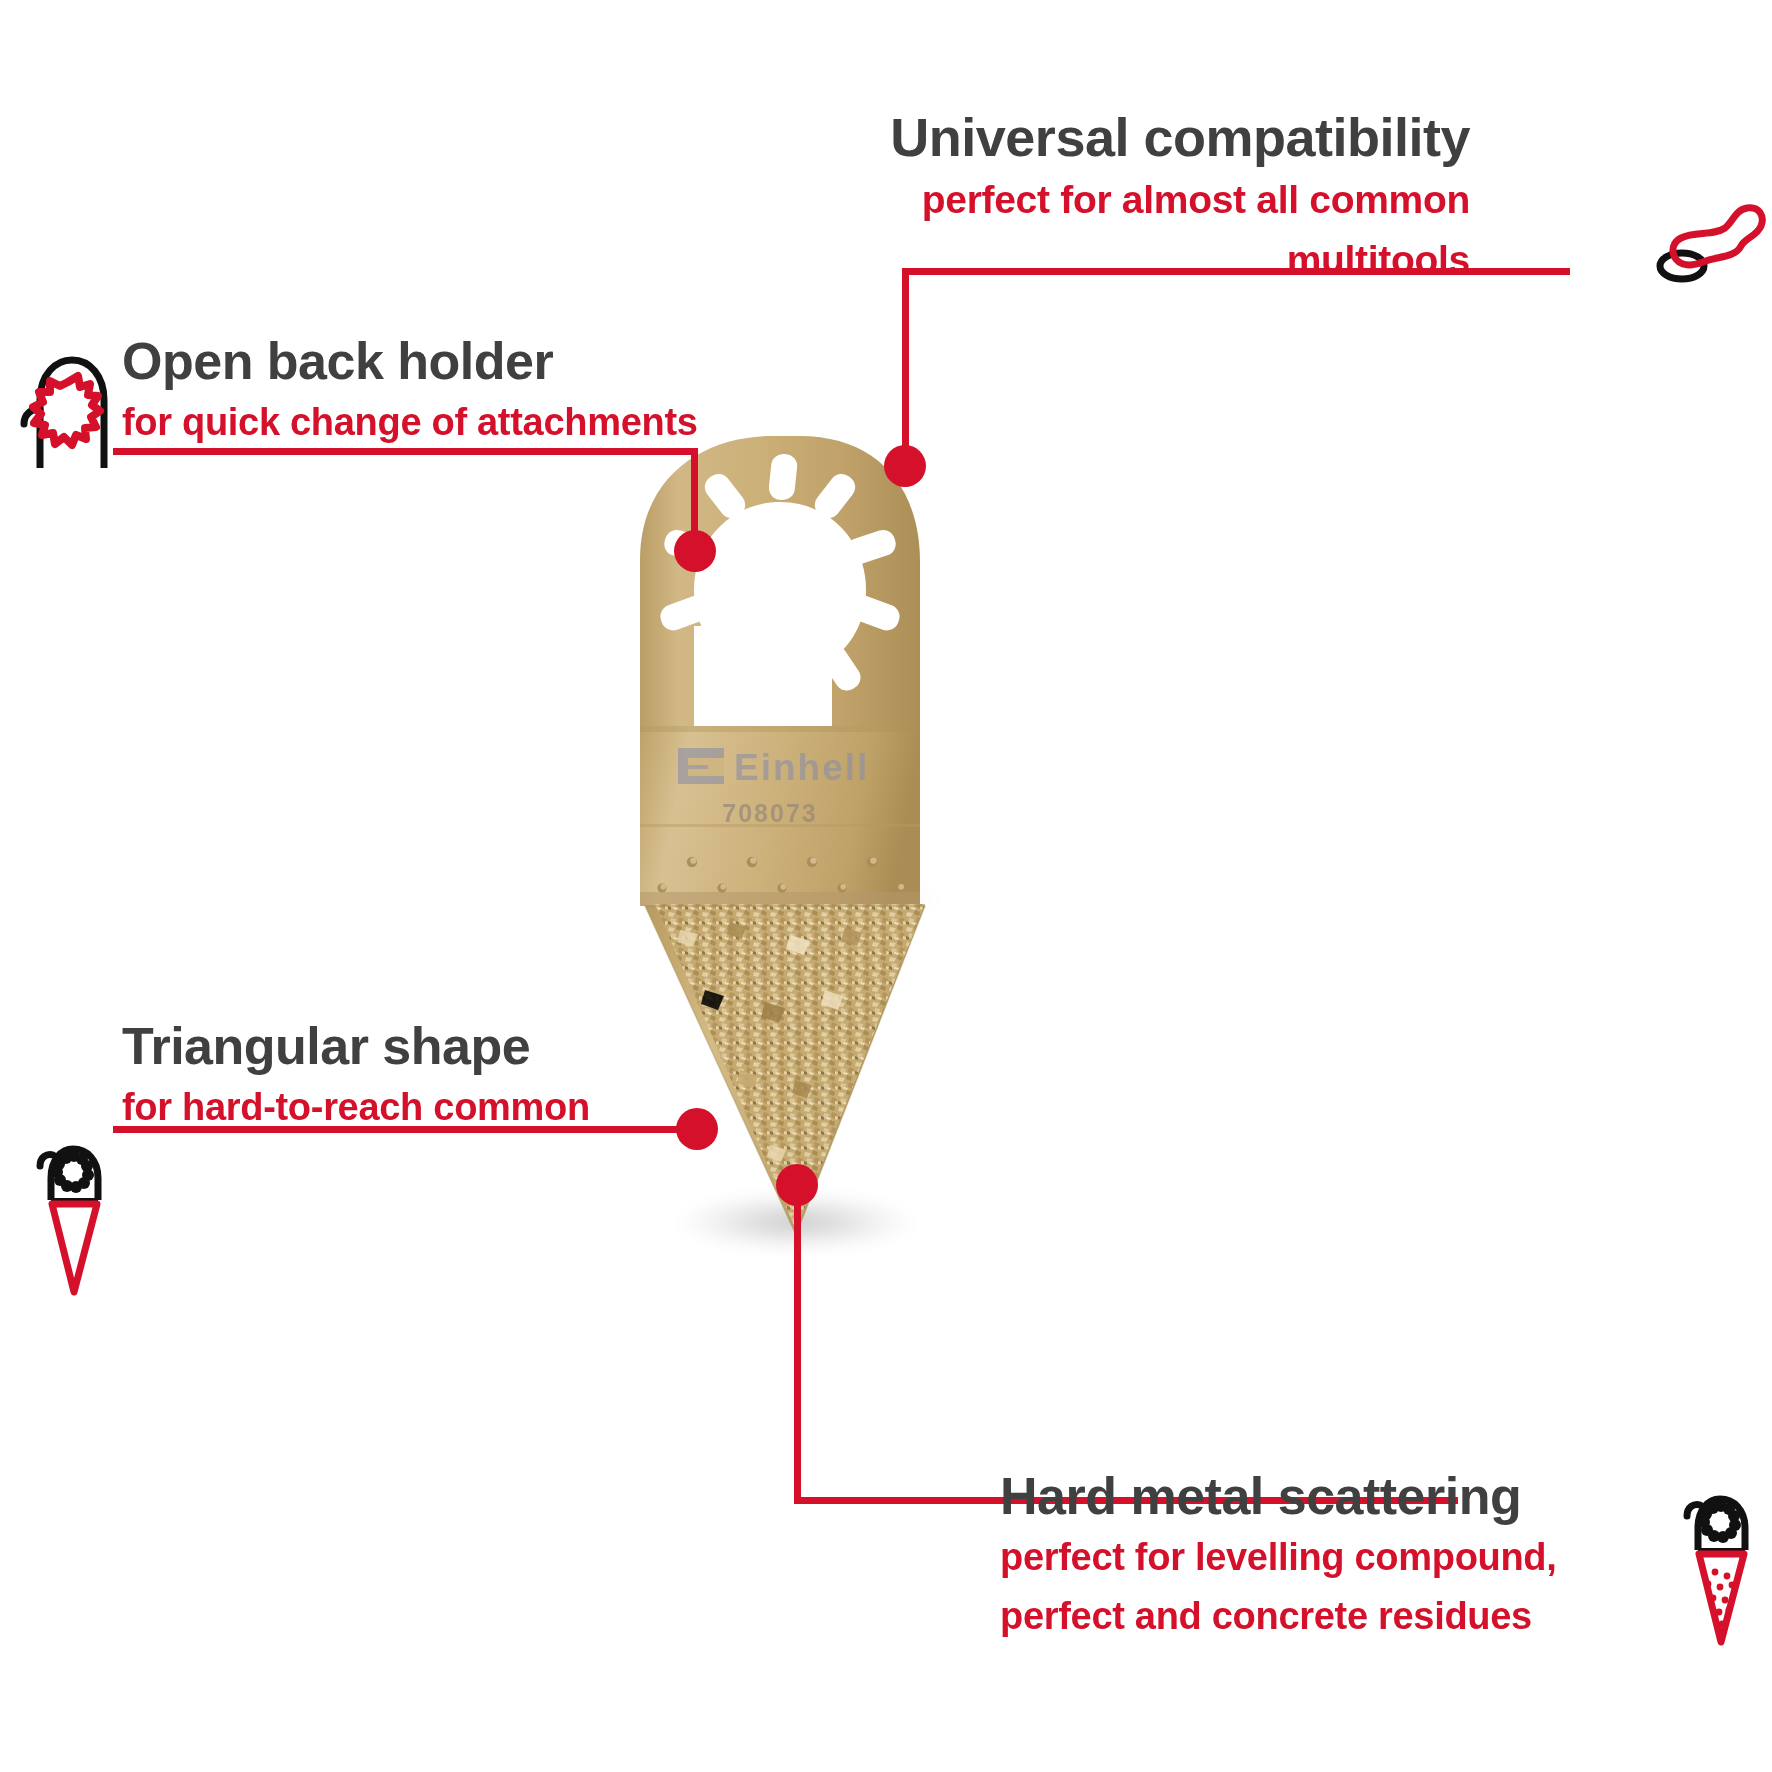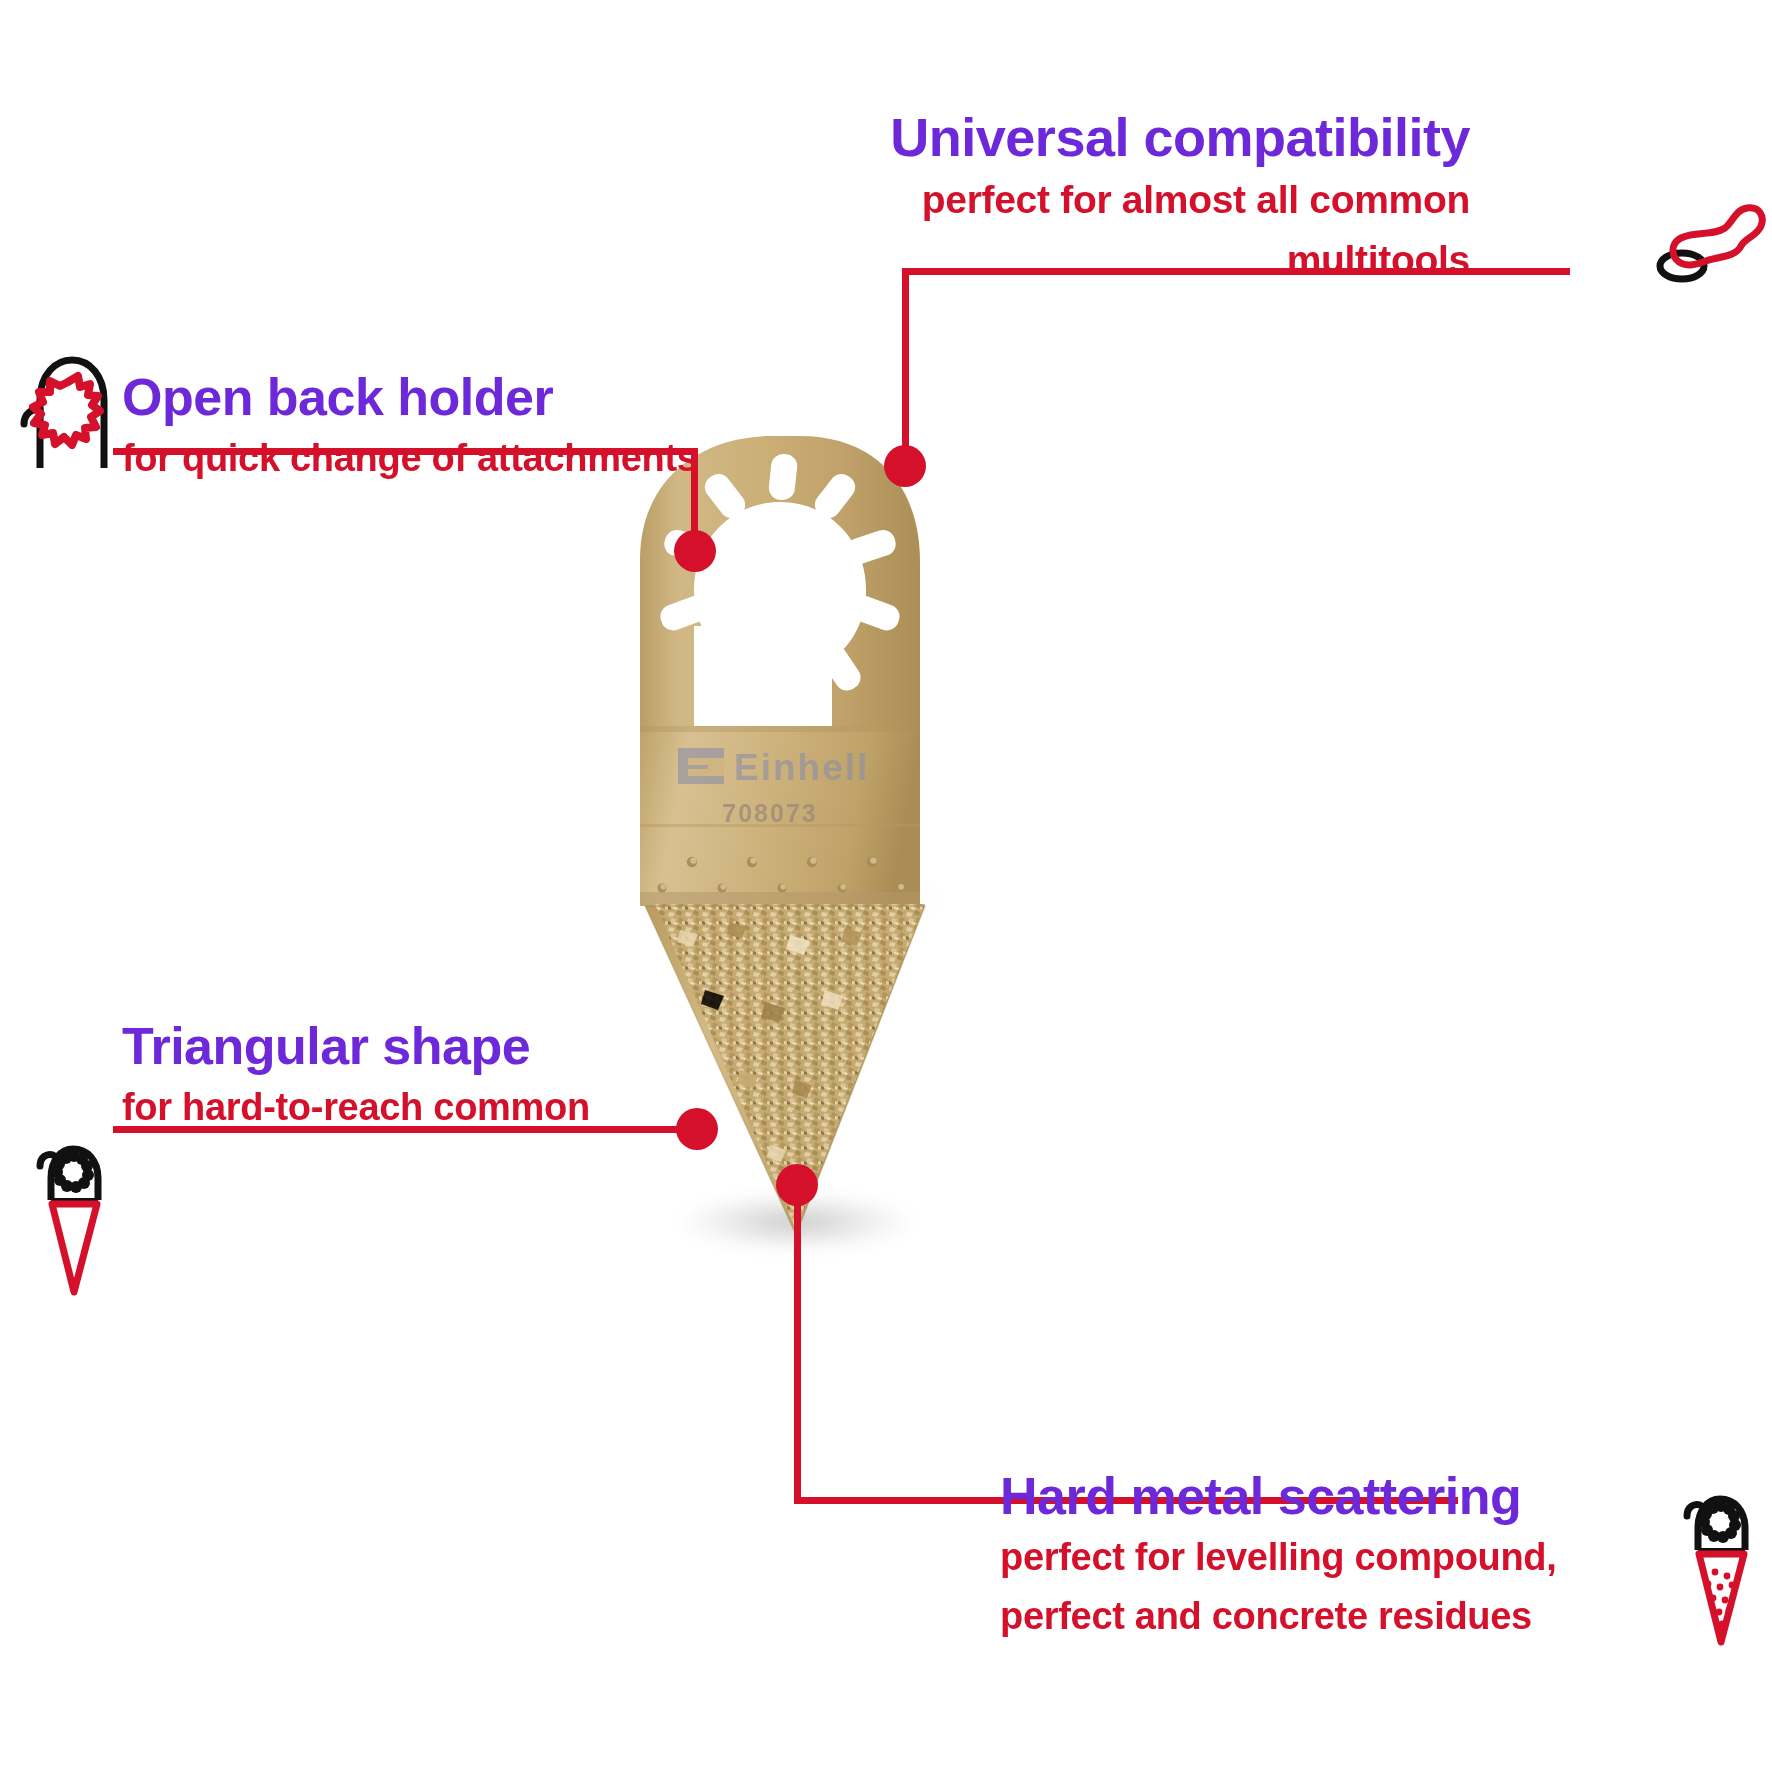--- a/index.html
+++ b/index.html
@@ -6,21 +6,21 @@
   body{
     width:1772px;height:1772px;position:relative;overflow:hidden;
     font-family:"Liberation Sans","DejaVu Sans",sans-serif;
     -webkit-font-smoothing:antialiased;
   }
   #stage{position:absolute;inset:0;background:#ffffff;}
 
   
   .callout{position:absolute;}
   .callout .title{
-    font-weight:700;color:#6d28d9;line-height:1.0;white-space:nowrap;
+    font-weight:700;color:#404040;line-height:1.0;white-space:nowrap;
     letter-spacing:-0.5px;
   }
   .callout .sub{
     font-weight:700;color:#d4102a;line-height:1.12;
     letter-spacing:-0.3px;
     margin-top:16px;
   }
   .al-right{text-align:right;}
   .al-left{text-align:left;}
 
@@ -230,21 +230,21 @@
                C16 64 14 48 26 42
                C40 35 58 40 70 32
                C78 26 80 14 92 12
                C104 10 110 20 106 30
                C102 40 90 42 86 50
                C80 62 62 60 48 66
                C40 69 34 70 28 68 Z" fill="none" stroke="#d4102a" stroke-width="7" stroke-linejoin="round"></path>
     </svg>
   </div>
 
-  <div class="callout al-left" style="left:122px;top:335px;width:700px;margin-top:36px;">
+  <div class="callout al-left" style="left:122px;top:335px;width:700px;">
     <div class="title" style="font-size:52px;">Open back holder</div>
     <div class="sub" style="font-size:38px;margin-top:14px;">for quick change of attachments</div>
   </div>
 
   <div class="icon-box" style="left:18px;top:352px;width:92px;height:118px;">
     <svg viewBox="0 0 92 118">
       <path d="M22 116 L22 48 C22 22 38 8 54 8 C72 8 86 24 86 48 L86 116" fill="none" stroke="#111111" stroke-width="7" stroke-linejoin="round"></path>
       <path d="M6 72 C6 62 14 56 22 58" fill="none" stroke="#111111" stroke-width="7" stroke-linecap="round"></path>
       <g fill="none" stroke="#d4102a" stroke-width="8" stroke-linejoin="round" stroke-linecap="round">
         <path d="M50 30 l10 -6 2 11 10 -3 -2 11 10 1 -6 9 8 6 -9 6 5 10 -11 1 1 11 -10 -4 -4 10 -8 -8 -9 7 -2 -11 -11 2 3 -10 -11 -2 7 -9 -8 -7 10 -5 -4 -10 11 0 0 -11 10 5z"></path>

